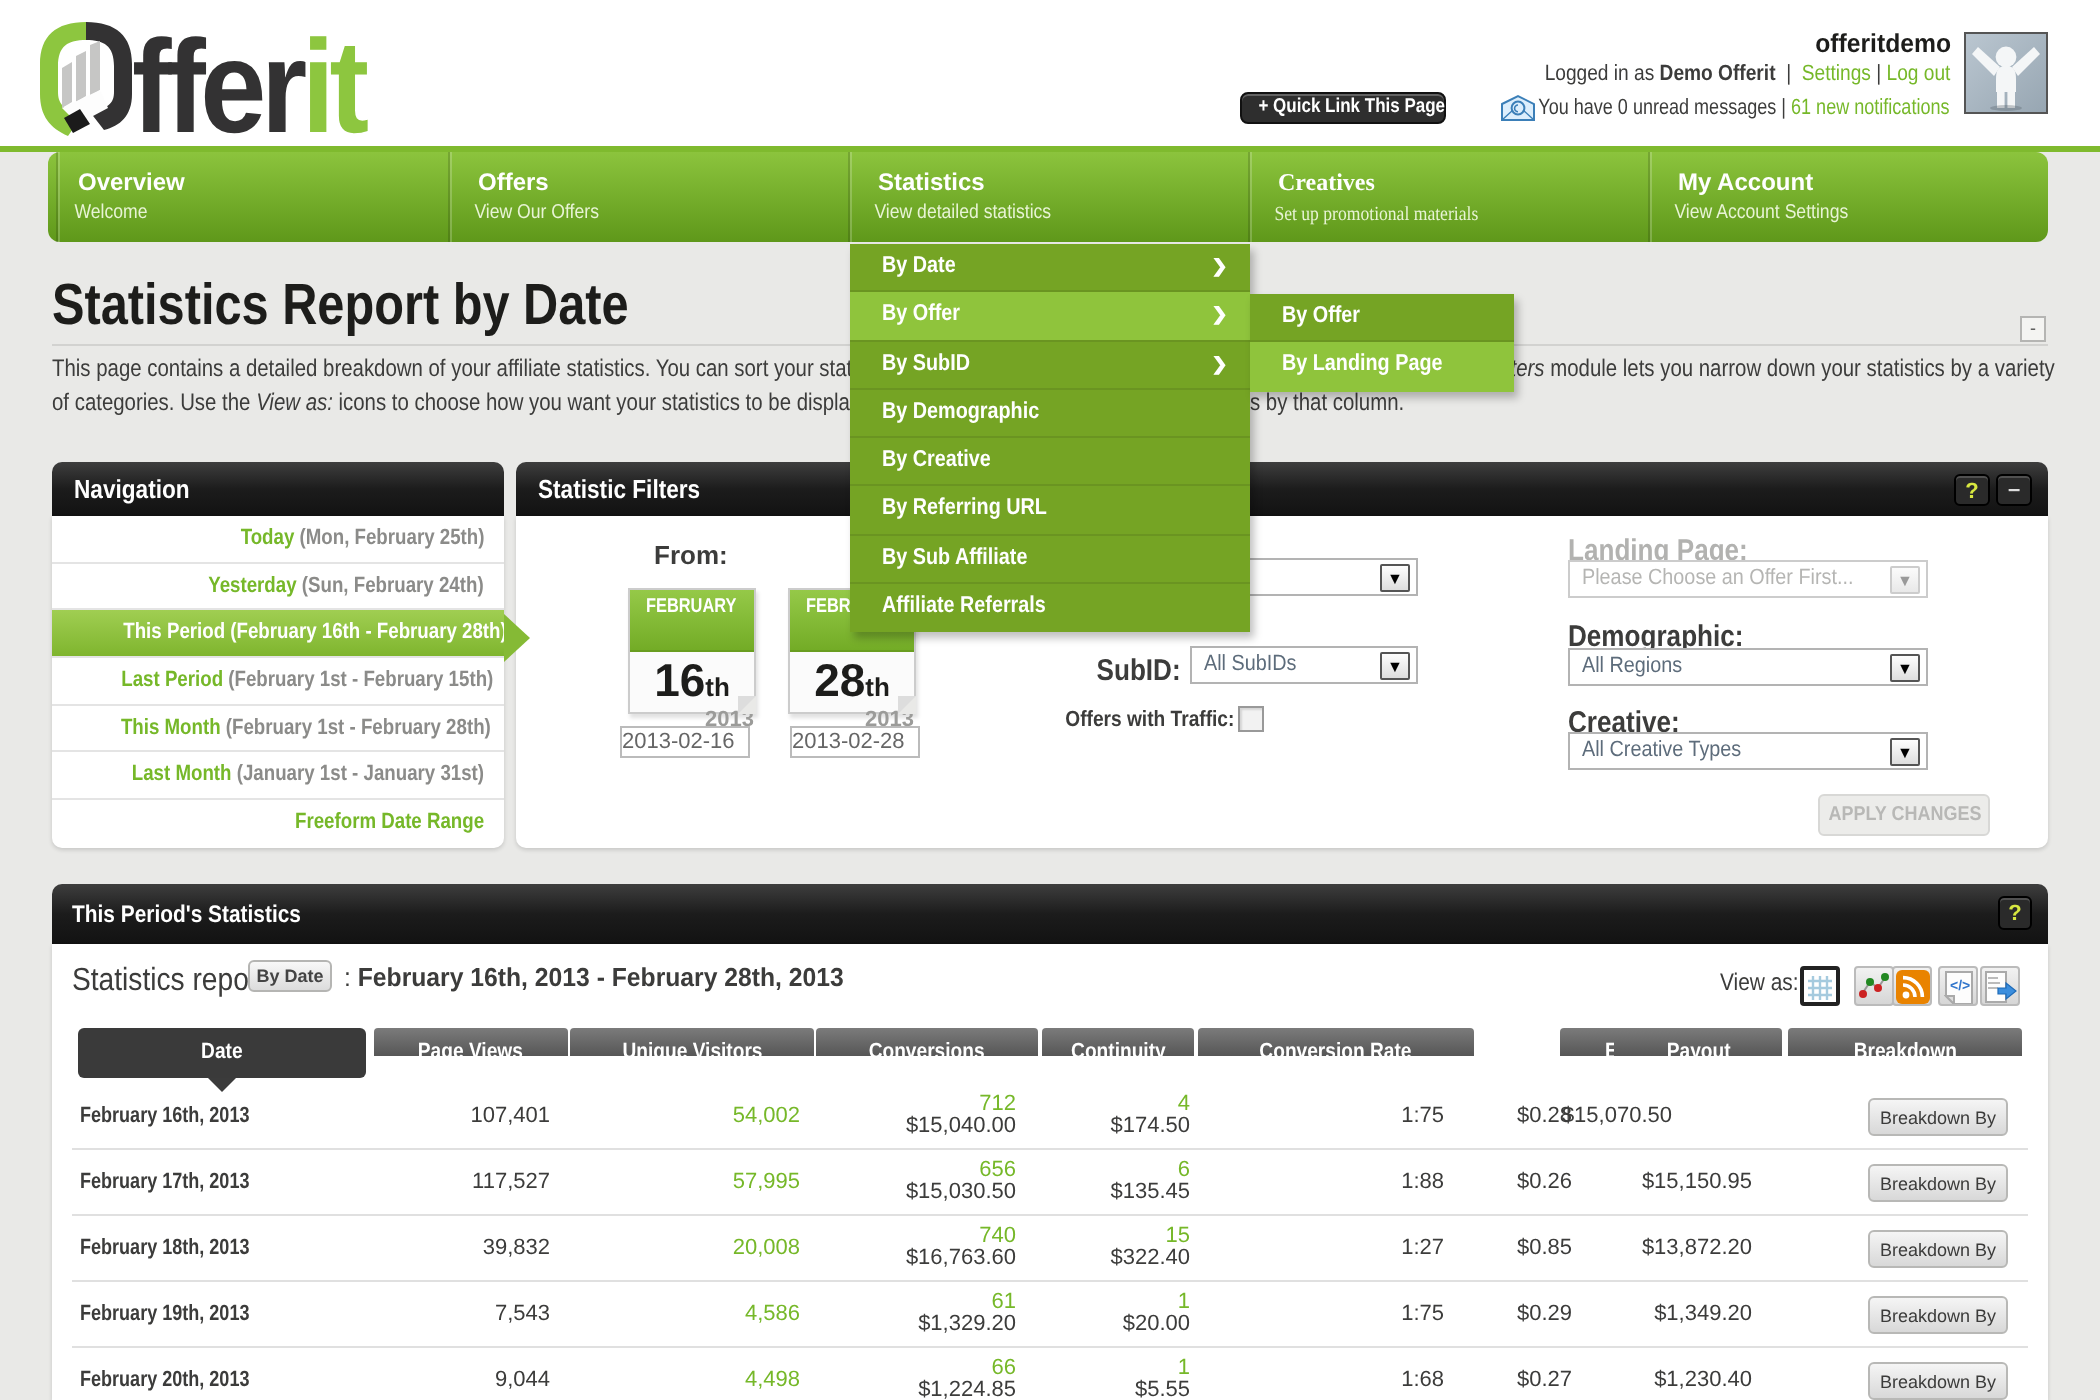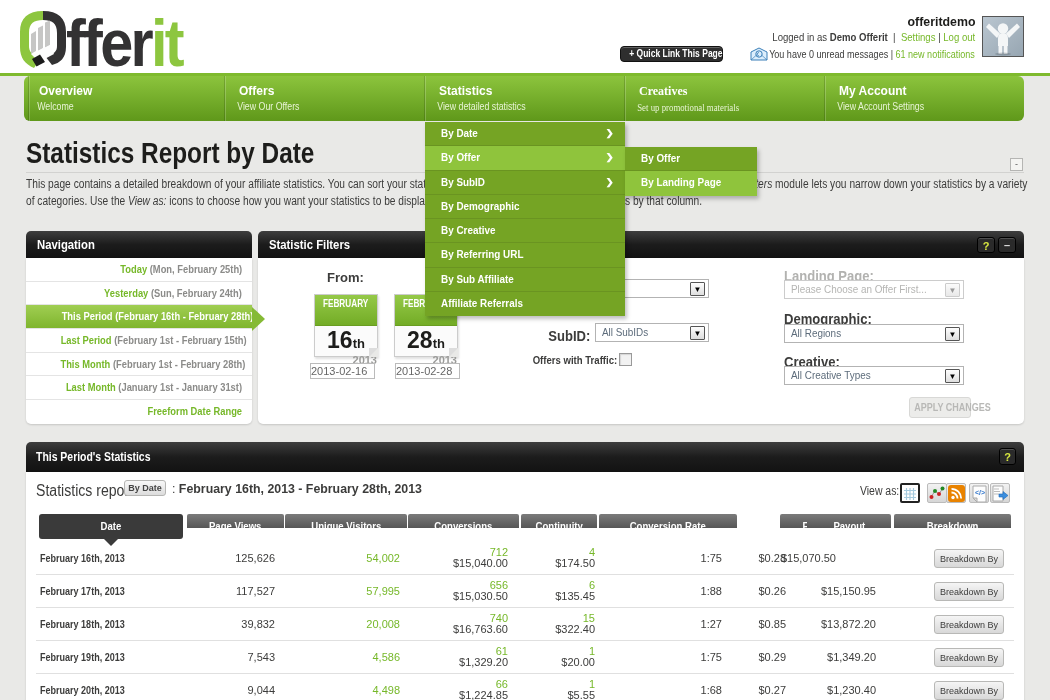--- a/index.html
+++ b/index.html
@@ -183,21 +183,21 @@
   <div class="fsel" style="left:337px;top:65px;width:114px;"><span class="tx">All SubIDs</span><div class="arr">▼</div></div>
   <div class="flabel" style="position:absolute;left:239px;top:96px;width:120px;text-align:right;font-size:11px;"><span class="sx" style="transform-origin:100% 50%;">Offers with Traffic:</span></div>
   <div style="position:absolute;left:361px;top:95px;width:13px;height:13px;background:#f2f2f2;border:1px solid #999;box-shadow:inset 1px 1px 1px rgba(0,0,0,0.12);"></div>
 
   <div class="flabel" style="position:absolute;left:526px;top:9px;color:#b2b2b0;"><span class="sx">Landing Page:</span></div>
   <div class="fsel dis" style="left:526px;top:22px;width:180px;"><span class="tx">Please Choose an Offer First...</span><div class="arr">▼</div></div>
   <div class="flabel" style="position:absolute;left:526px;top:52px;"><span class="sx">Demographic:</span></div>
   <div class="fsel" style="left:526px;top:66px;width:180px;"><span class="tx">All Regions</span><div class="arr">▼</div></div>
   <div class="flabel" style="position:absolute;left:526px;top:95px;"><span class="sx">Creative:</span></div>
   <div class="fsel" style="left:526px;top:108px;width:180px;"><span class="tx">All Creative Types</span><div class="arr">▼</div></div>
-  <div style="position:absolute;left:651px;top:139px;width:62px;height:21px;background:#ececea;border:1px solid #d8d8d6;border-radius:3px;color:#b8b8b6;font-size:10px;font-weight:bold;text-align:right;line-height:20px;white-space:nowrap;"><span style="display:inline-block;transform:scaleX(0.9);">APPLY CHANGES</span></div>
+  <div style="position:absolute;left:651px;top:139px;width:86px;height:21px;background:#ececea;border:1px solid #d8d8d6;border-radius:3px;color:#b8b8b6;font-size:10px;font-weight:bold;text-align:right;line-height:20px;white-space:nowrap;"><span style="display:inline-block;transform:scaleX(0.9);">APPLY CHANGES</span></div>
 </div>
 
 <div class="phead" style="left:26px;top:442px;width:998px;height:30px;line-height:30px;padding-left:10px;font-size:12px;"><span class="sx">This Period's Statistics</span>
   <div style="position:absolute;right:8px;top:6px;width:17px;height:17px;background:#2a2a2a;border:1px solid #000;border-radius:3px;color:#d8e840;font-size:11px;text-align:center;line-height:16px;box-shadow:inset 0 1px 0 rgba(255,255,255,0.18);">?</div>
 </div>
 <div class="pbody" style="left:26px;top:472px;width:998px;height:228px;border-radius:0;">
   <div style="position:absolute;left:10px;top:10px;font-size:16px;color:#3c3c3b;"><span class="sx" style="transform:scaleX(0.88);">Statistics report</span></div>
   <div style="position:absolute;left:98px;top:8px;width:42px;height:16px;background:linear-gradient(#f8f8f8,#dcdcdc);border:1px solid #b5b5b3;border-radius:3px;font-size:9px;font-weight:bold;color:#444;text-align:center;line-height:15px;">By Date</div>
   <div style="position:absolute;left:146px;top:9px;font-size:13px;color:#3c3c3b;white-space:nowrap;transform:scaleX(0.95);transform-origin:0 50%;">: <b>February 16th, 2013 - February 28th, 2013</b></div>
   <div style="position:absolute;left:834px;top:12px;font-size:12px;color:#3c3c3b;transform:scaleX(0.87);transform-origin:0 50%;">View as:</div>
@@ -238,21 +238,21 @@
   <div class="th" style="left:259px;width:122px;"><span>Unique Visitors</span></div>
   <div class="th" style="left:382px;width:111px;"><span>Conversions</span></div>
   <div class="th" style="left:495px;width:76px;"><span>Continuity</span></div>
   <div class="th" style="left:573px;width:138px;"><span>Conversion Rate</span></div>
   <div class="th" style="left:714px;width:64px;margin-left:40px;"><span>EPC</span></div>
   <div class="th" style="left:781px;width:84px;"><span>Payout</span></div>
   <div class="th" style="left:868px;width:117px;"><span>Breakdown</span></div>
 
   <div class="trow" style="top:70px;">
     <div class="tc tc1" style="left:0;width:150px;"><span class="dx">February 16th, 2013</span></div>
-    <div class="tc tcr" style="left:152px;width:87px;">125,626</div>
+    <div class="tc tcr" style="left:152px;width:87px;">107,401</div>
     <div class="tc tcr g" style="left:250px;width:114px;color:#76b829;">54,002</div>
     <div class="tc tc2l" style="left:372px;width:100px;"><span class="g">712</span><br>$15,040.00</div>
     <div class="tc tc2l" style="left:484px;width:75px;"><span class="g">4</span><br>$174.50</div>
     <div class="tc tcr" style="left:564px;width:122px;">1:75</div>
     <div class="tc tcr" style="left:702px;width:48px;">$0.28</div>
     <div class="tc tcr" style="left:728px;width:72px;">$15,070.50</div>
     <div class="bdbtn" style="left:898px;">Breakdown By</div>
   </div>
   <div class="trow" style="top:103px;">
     <div class="tc tc1" style="left:0;width:150px;"><span class="dx">February 17th, 2013</span></div>

